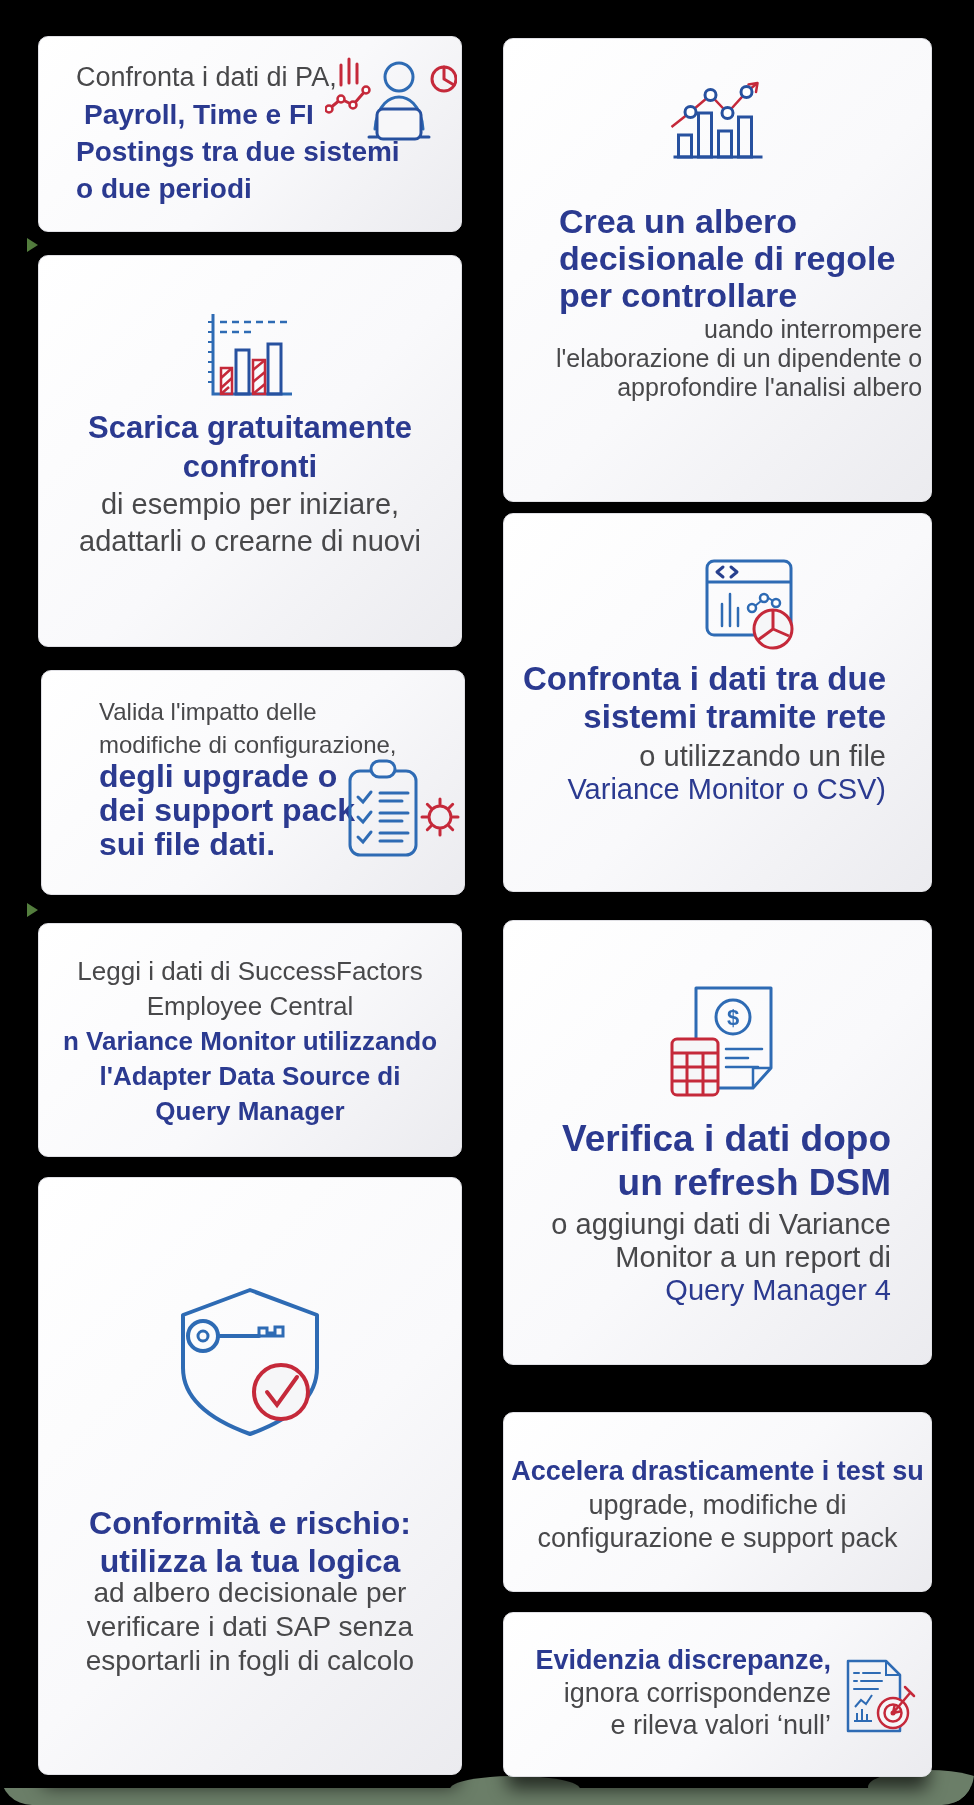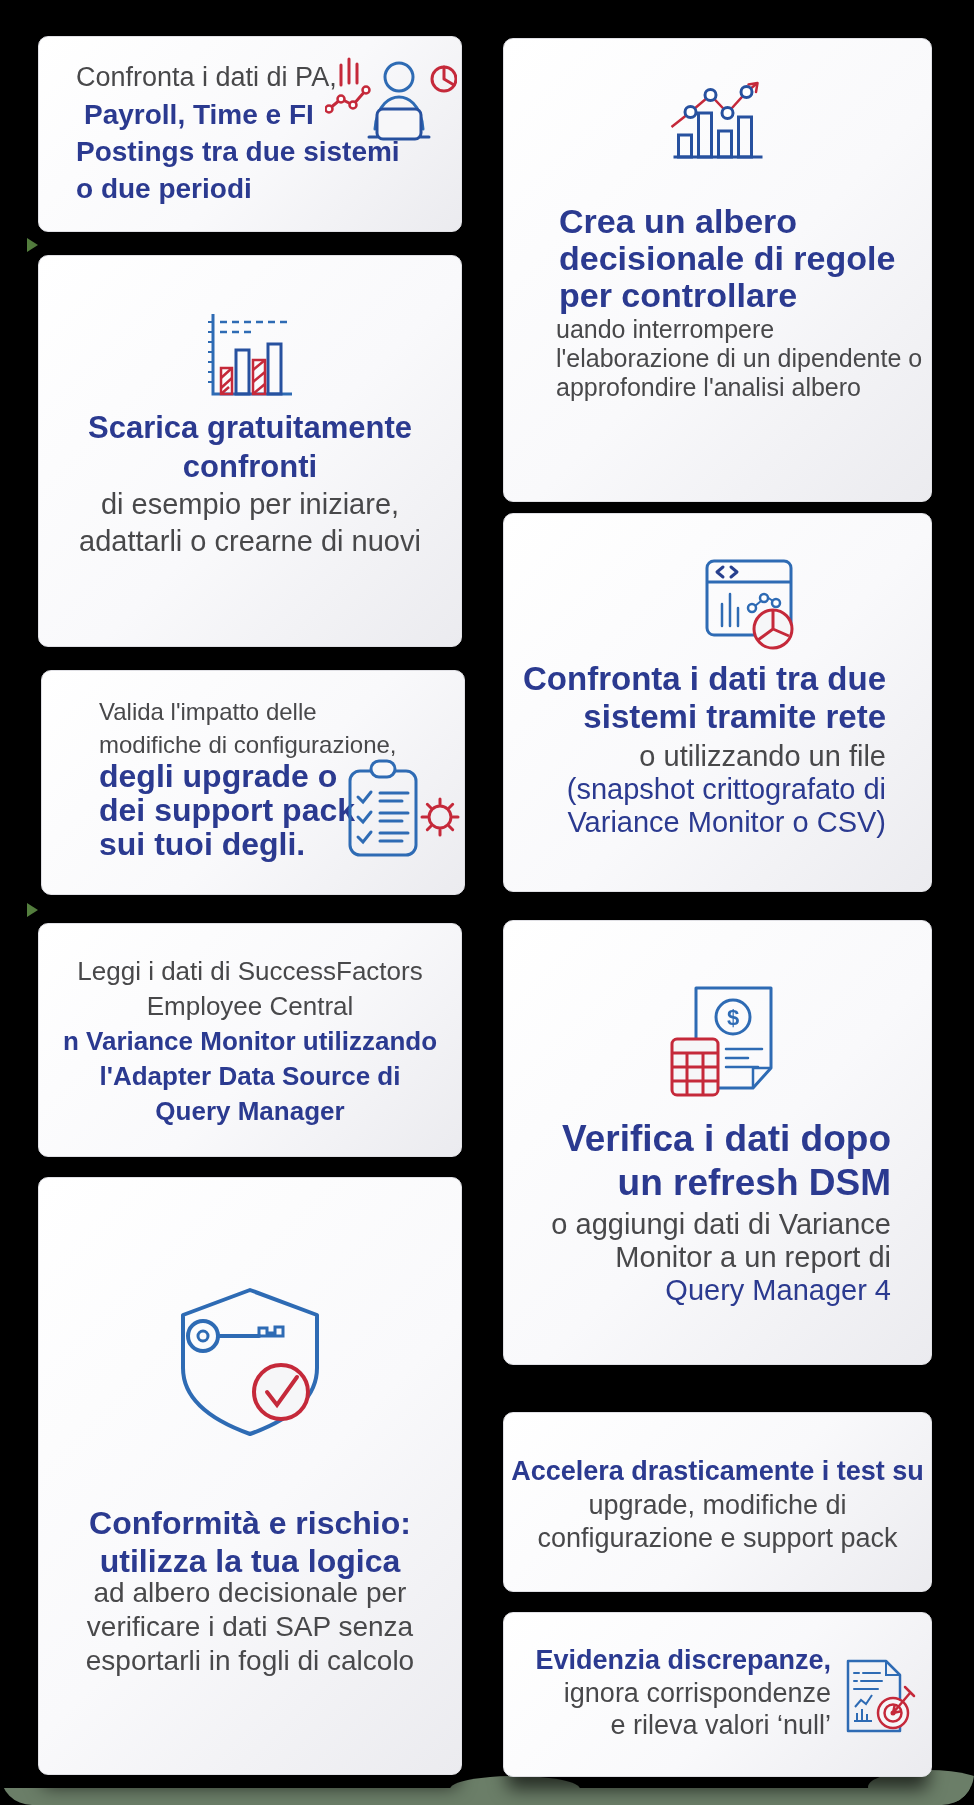--- a/index.html
+++ b/index.html
@@ -41,21 +41,21 @@
   #l3-icon{position:absolute;right:2px;top:84px;}
 
   #l4-text{position:absolute;top:30px;width:100%;text-align:center;font-size:26px;line-height:35px;}
 
   #l5-icon{position:absolute;top:106px;left:50%;transform:translateX(-50%);}
   #l5-title{position:absolute;top:326px;width:100%;text-align:center;font-size:32px;line-height:38px;}
   #l5-body{position:absolute;top:398px;width:100%;text-align:center;font-size:28px;line-height:34px;}
 
   #r1-icon{position:absolute;top:40px;left:50%;transform:translateX(-50%);}
   #r1-title{position:absolute;left:55px;top:164px;font-size:34px;line-height:37px;}
-  #r1-body{position:absolute;left:52px;top:276px;font-size:25px;line-height:29px;}
+  #r1-body{position:absolute;left:52px;top:276px;font-size:25px;line-height:29px;text-align:right;}
 
   #r2-icon{position:absolute;left:198px;top:42px;}
   #r2-text{position:absolute;right:45px;top:146px;width:370px;text-align:right;}
   .r2-title{font-size:33px;line-height:38px;}
   .r2-sub{font-size:29px;line-height:33px;}
   #r2-text .first-sub{margin-top:4px;}
 
   #r3-icon{position:absolute;left:162px;top:62px;}
   #r3-text{position:absolute;right:40px;top:196px;width:376px;text-align:right;}
   .r3-title{font-size:37px;line-height:44px;}
@@ -148,21 +148,21 @@
   </div>
 
   <div class="card" id="card-l3">
     <div id="l3-gray" class="t-gray">
       <div>Valida l'impatto delle</div>
       <div>modifiche di configurazione,</div>
     </div>
     <div id="l3-blue" class="t-blue bold">
       <div>degli upgrade o</div>
       <div>dei support pack</div>
-      <div>sui tuoi degli.</div>
+      <div>sui file dati.</div>
     </div>
     <svg id="l3-icon" width="118" height="104" viewBox="0 0 118 104">
       <rect x="6" y="16" width="66" height="84" rx="10" stroke="#2e6bb4" stroke-width="3" fill="none"></rect>
       <rect x="27" y="6" width="24" height="16" rx="8" fill="#f7f7f9" stroke="#2e6bb4" stroke-width="3"></rect>
       <g stroke="#2e6bb4" stroke-width="3" fill="none" stroke-linecap="round">
         <polyline points="14,42 19,47 27,37"></polyline>
           <path d="M36,38 H64 M36,46 H58"></path>
         <polyline points="14,62 19,67 27,57"></polyline>
           <path d="M36,58 H64 M36,66 H58"></path>
         <polyline points="14,82 19,87 27,77"></polyline>
@@ -253,21 +253,20 @@
           <circle cx="62" cy="42" r="4"></circle>
           <circle cx="74" cy="47" r="4"></circle>
       </g>
       <circle cx="71" cy="73" r="19" fill="#f6f6f8" stroke="#c5293a" stroke-width="3"></circle>
       <path d="M71,73 V54 M71,73 L87,80 M71,73 L56,84" stroke="#c5293a" stroke-width="3" fill="none"></path>
     </svg>
     <div id="r2-text">
       <div class="r2-title t-blue bold">Confronta i dati tra due</div>
       <div class="r2-title t-blue bold">sistemi tramite rete</div>
       <div class="r2-sub t-gray first-sub">o utilizzando un file</div>
-      <div class="r2-sub t-blue">(snapshot crittografato di</div>
       <div class="r2-sub t-blue">Variance Monitor o CSV)</div>
     </div>
   </div>
 
   <div class="card" id="card-r3">
     <svg id="r3-icon" width="112" height="118" viewBox="0 0 112 118">
       <path d="M30,5 H105 V85 L87,105 H30 Z" stroke="#2e6bb4" stroke-width="3" fill="none" stroke-linejoin="round"></path>
       <path d="M87,105 V85 H105" stroke="#2e6bb4" stroke-width="2.5" fill="none"></path>
       <circle cx="67" cy="34" r="17" stroke="#2e6bb4" stroke-width="3" fill="none"></circle>
       <text x="67" y="42" text-anchor="middle" font-size="22" font-weight="bold" fill="#2e6bb4">$</text>

